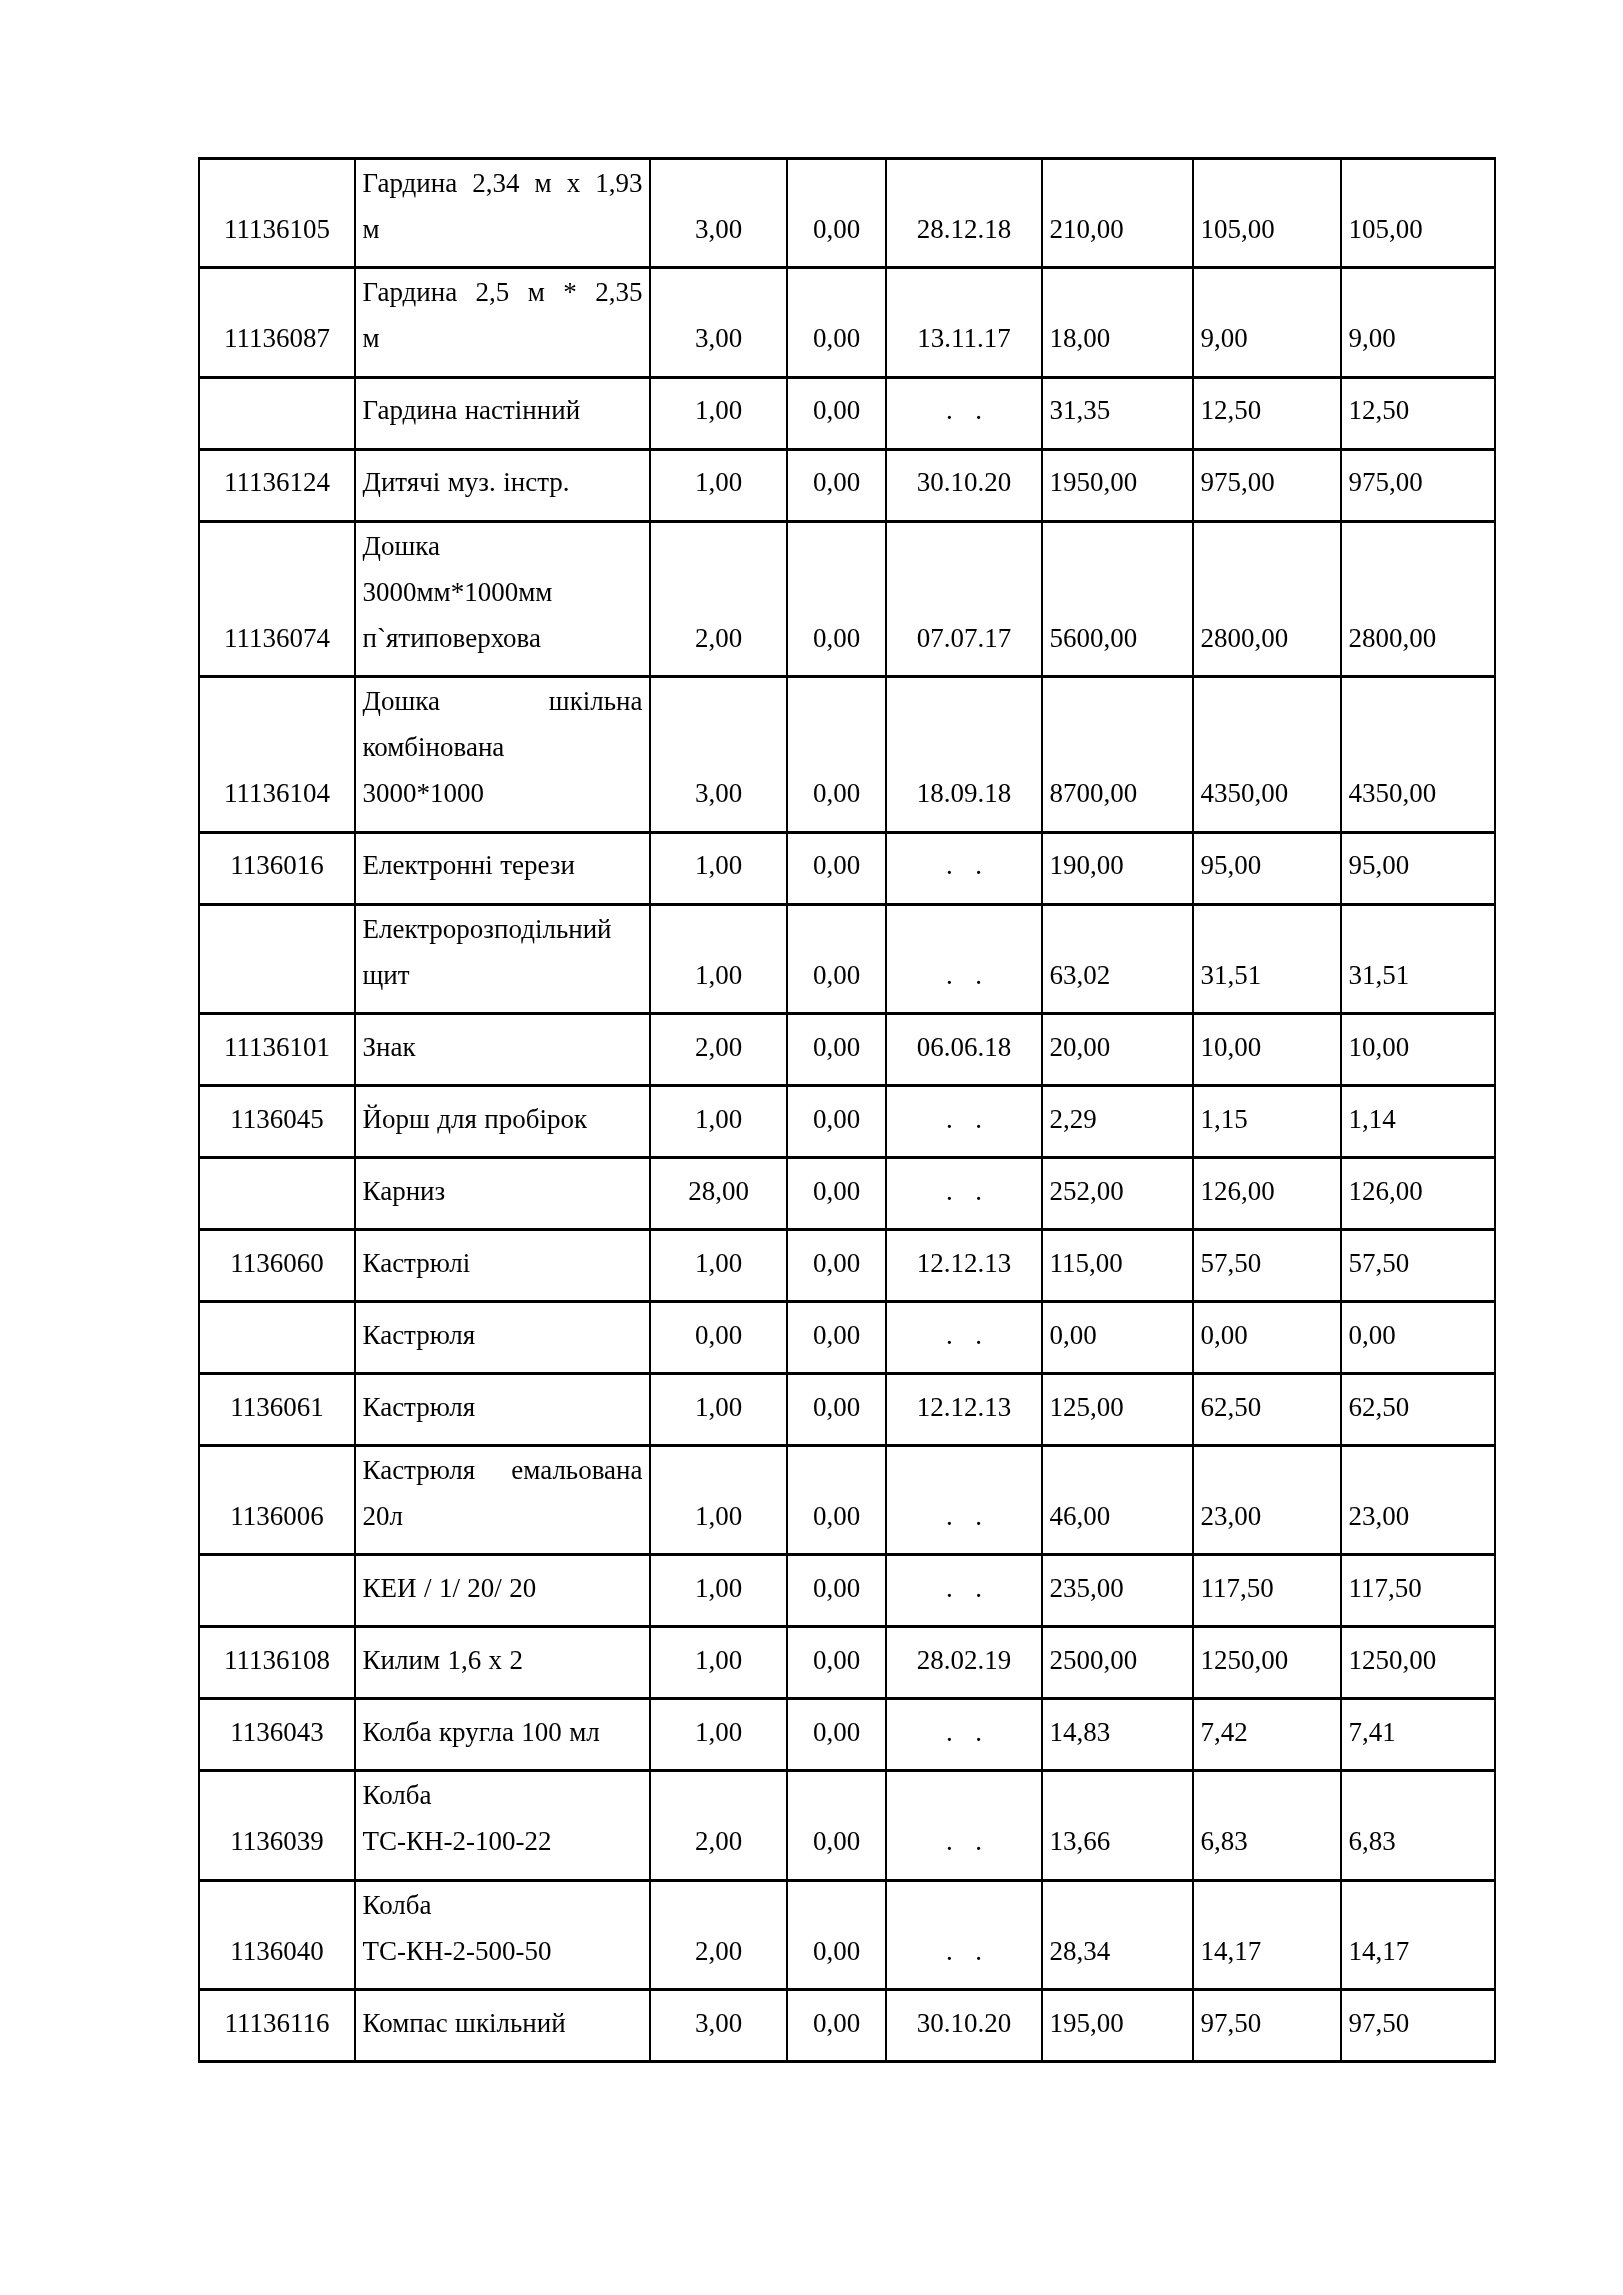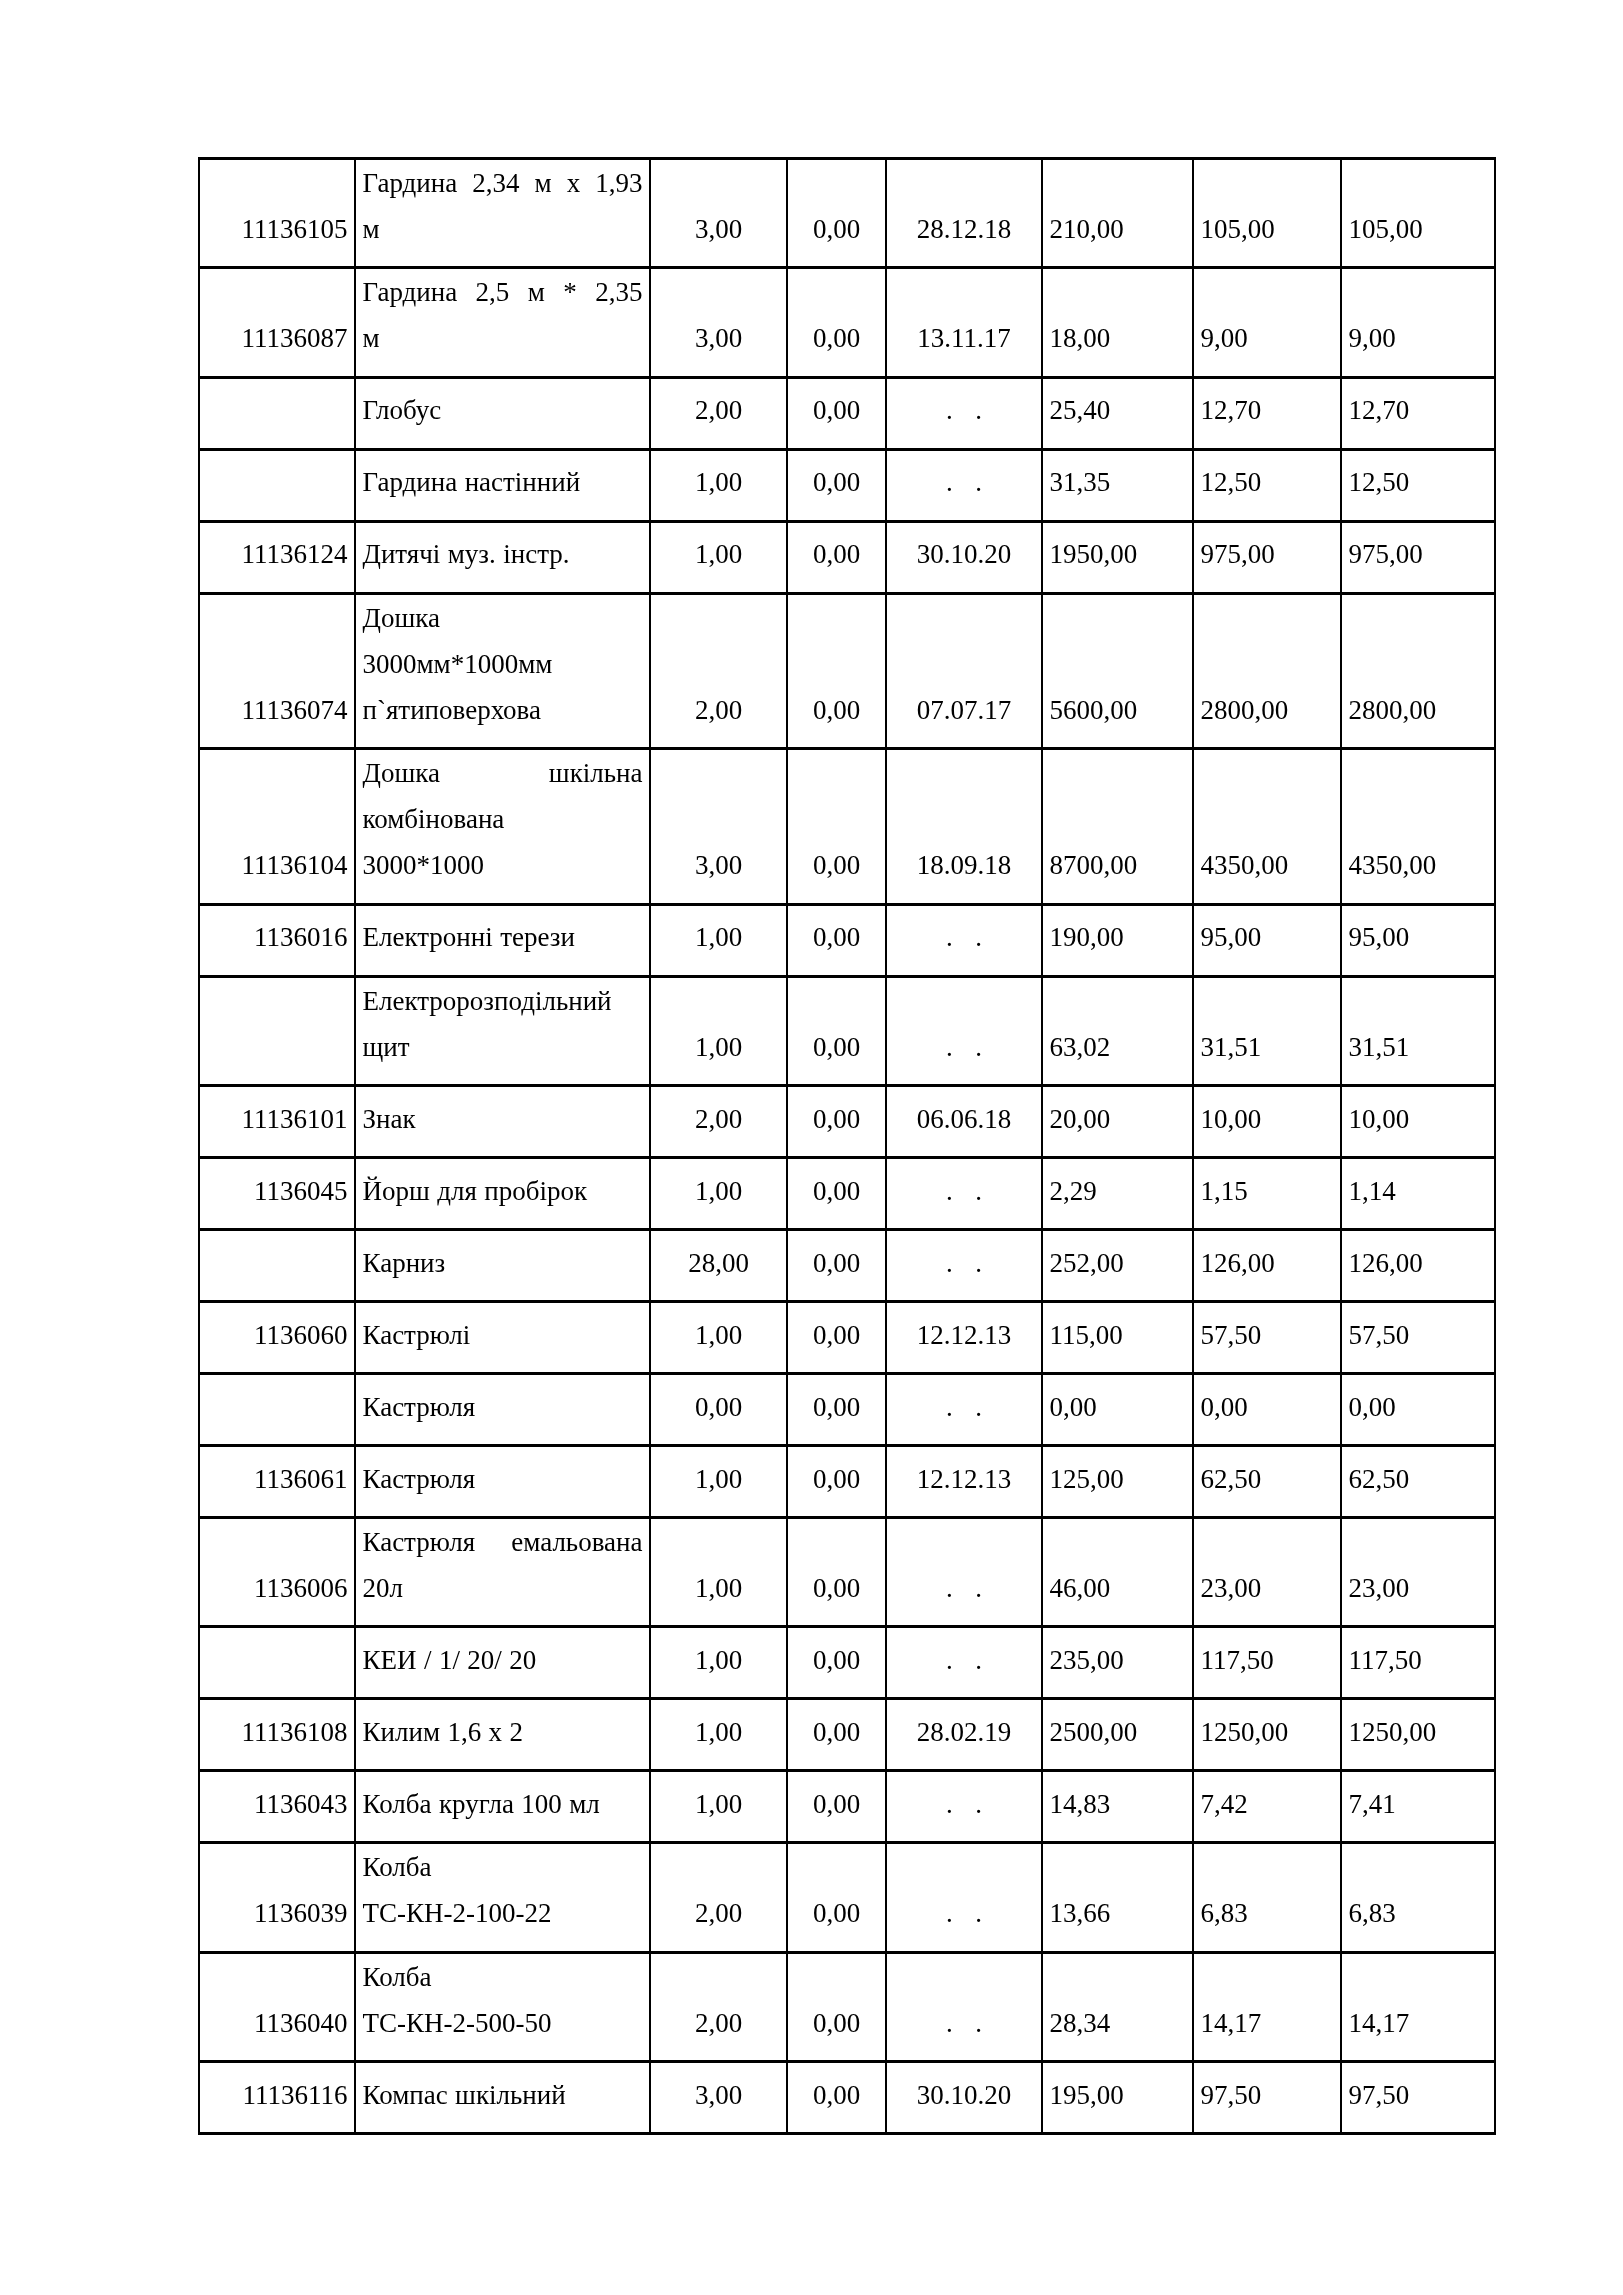--- a/index.html
+++ b/index.html
@@ -25,21 +25,21 @@
     border-top-width:3.3px;
     border-bottom-width:3.3px;
     vertical-align:bottom;
     font-size:27px;
     line-height:46px;
     padding:0 6.5px 14.4px 6.5px;
     overflow:hidden;
     word-spacing:0.7px;
   }
   td.c-id{
-    text-align:right;
+    text-align:center;
     padding-left:13px;
     margin-top:44px;
   }
   td.c-name{
     text-align:justify;
     white-space:pre-line;
     padding-left:14.4px;
     padding-right:19.6px;
   }
   td.c-name.ml{
@@ -91,30 +91,20 @@
 м</td>
     <td class="c-num">3,00</td>
     <td class="c-num">0,00</td>
     <td class="c-num">13.11.17</td>
     <td class="c-money">18,00</td>
     <td class="c-money">9,00</td>
     <td class="c-money">9,00</td>
   </tr>
         <tr class="lines-1">
     <td class="c-id"></td>
-    <td class="c-name">Глобус</td>
-    <td class="c-num">2,00</td>
-    <td class="c-num">0,00</td>
-    <td class="c-num">.&nbsp;&nbsp;&nbsp;.</td>
-    <td class="c-money">25,40</td>
-    <td class="c-money">12,70</td>
-    <td class="c-money">12,70</td>
-  </tr>
-        <tr class="lines-1">
-    <td class="c-id"></td>
     <td class="c-name">Гардина настінний</td>
     <td class="c-num">1,00</td>
     <td class="c-num">0,00</td>
     <td class="c-num">.&nbsp;&nbsp;&nbsp;.</td>
     <td class="c-money">31,35</td>
     <td class="c-money">12,50</td>
     <td class="c-money">12,50</td>
   </tr>
         <tr class="lines-1">
     <td class="c-id">11136124</td>

